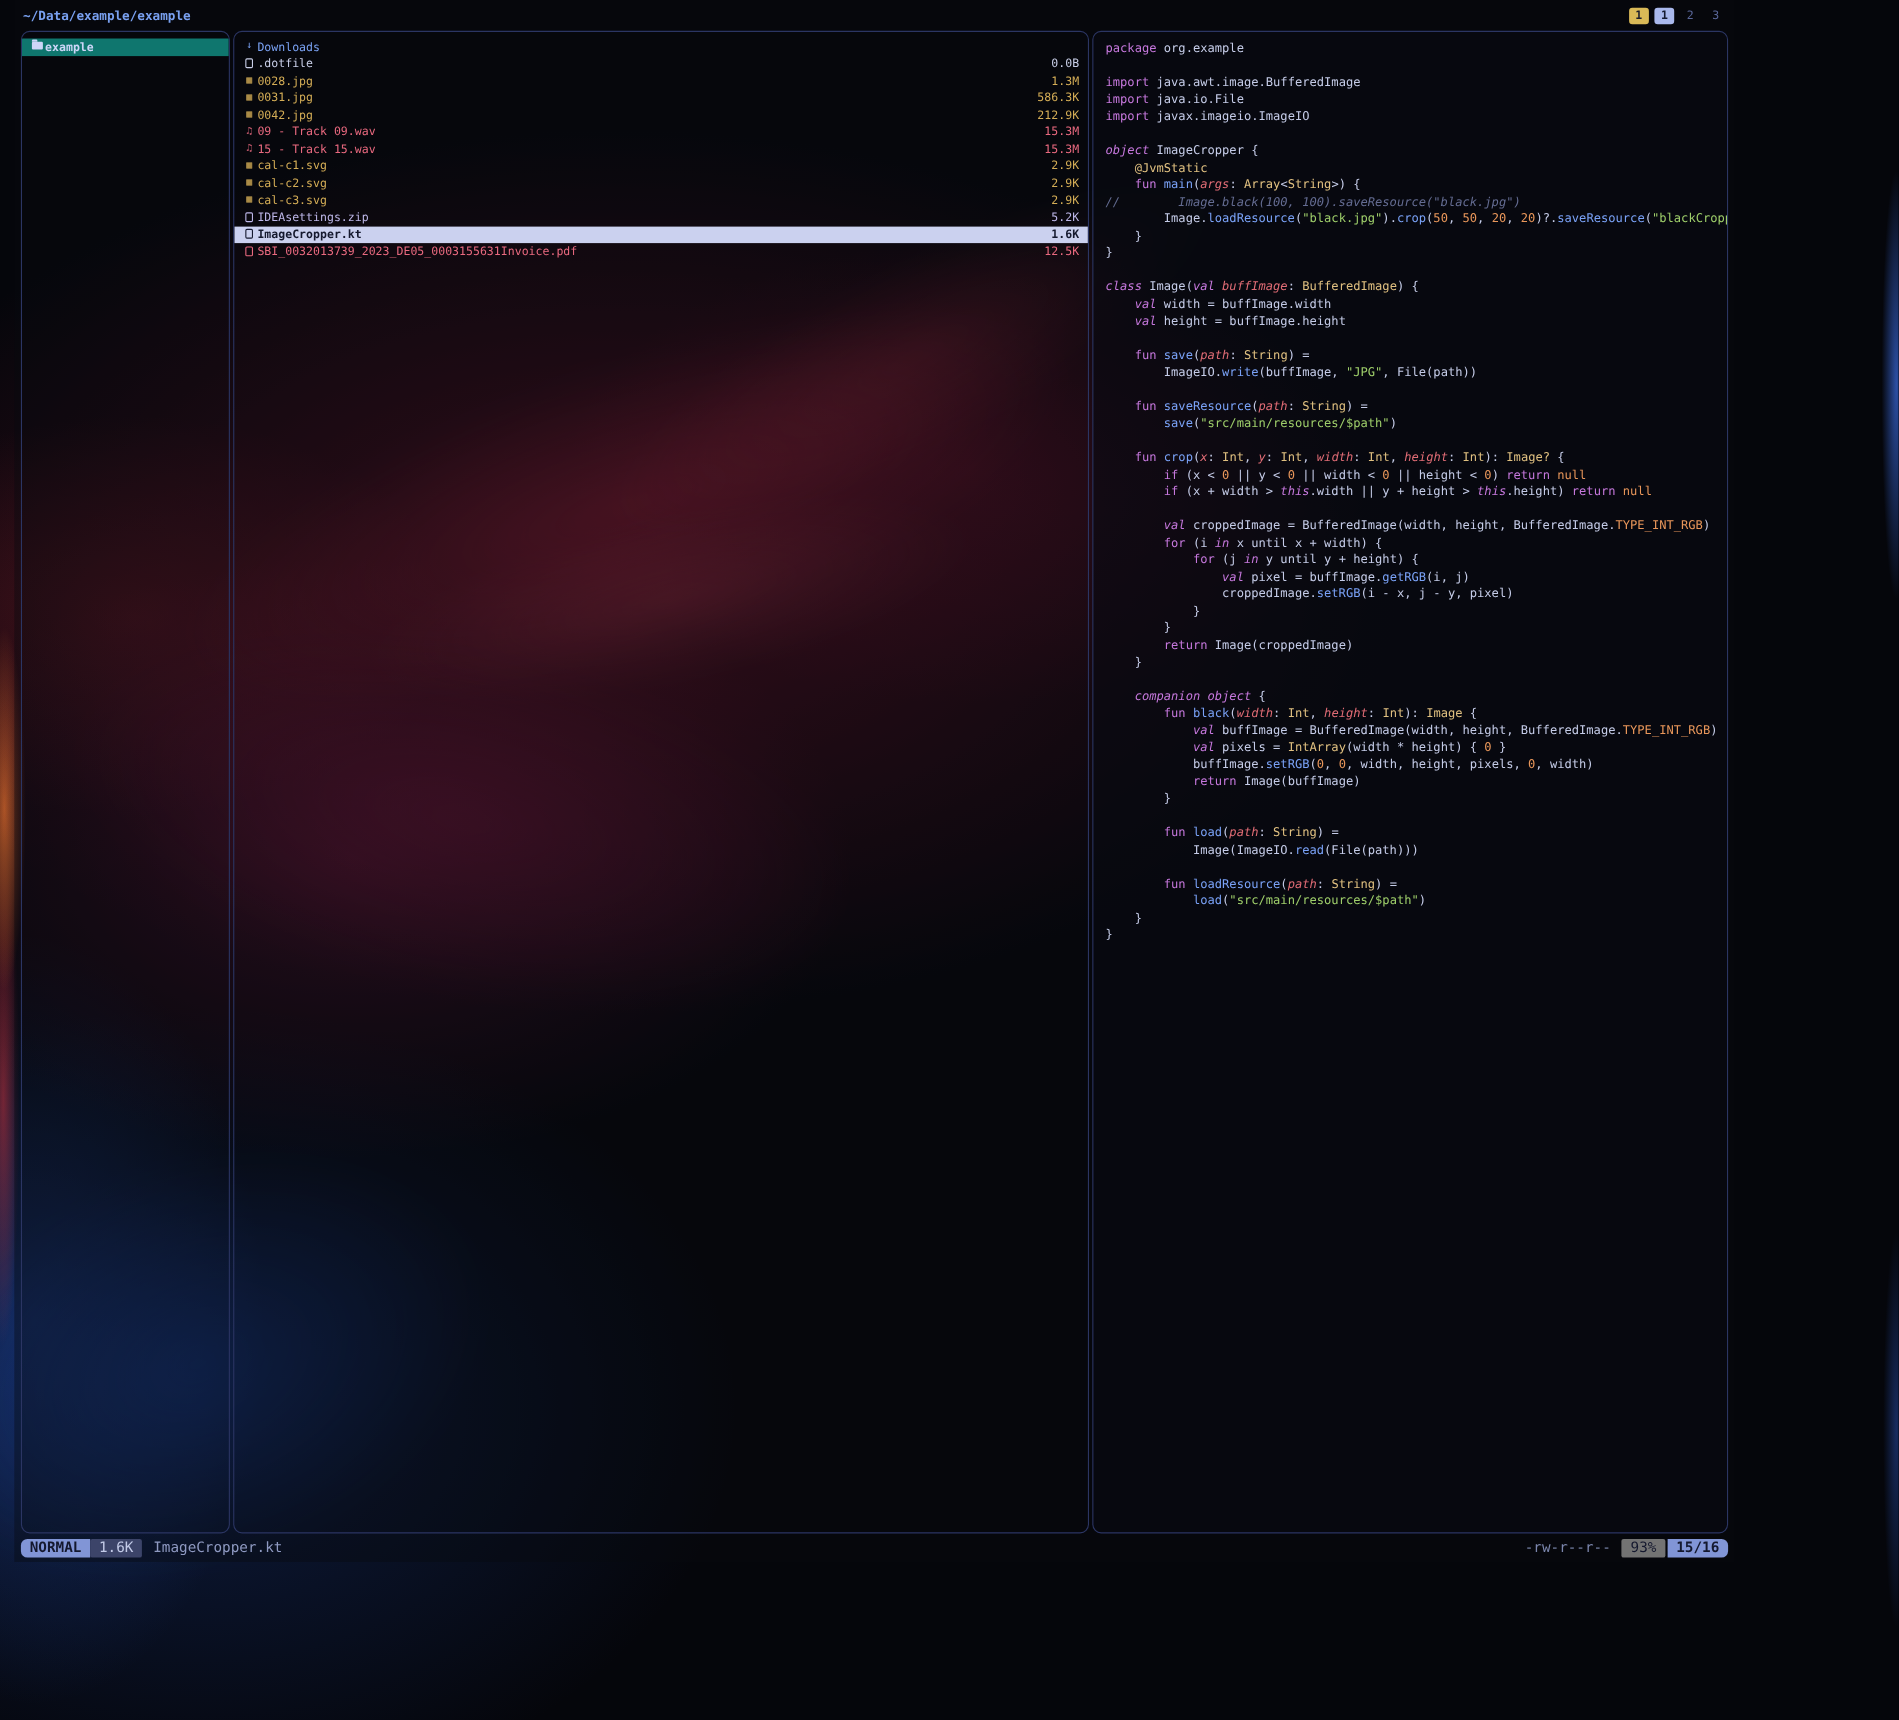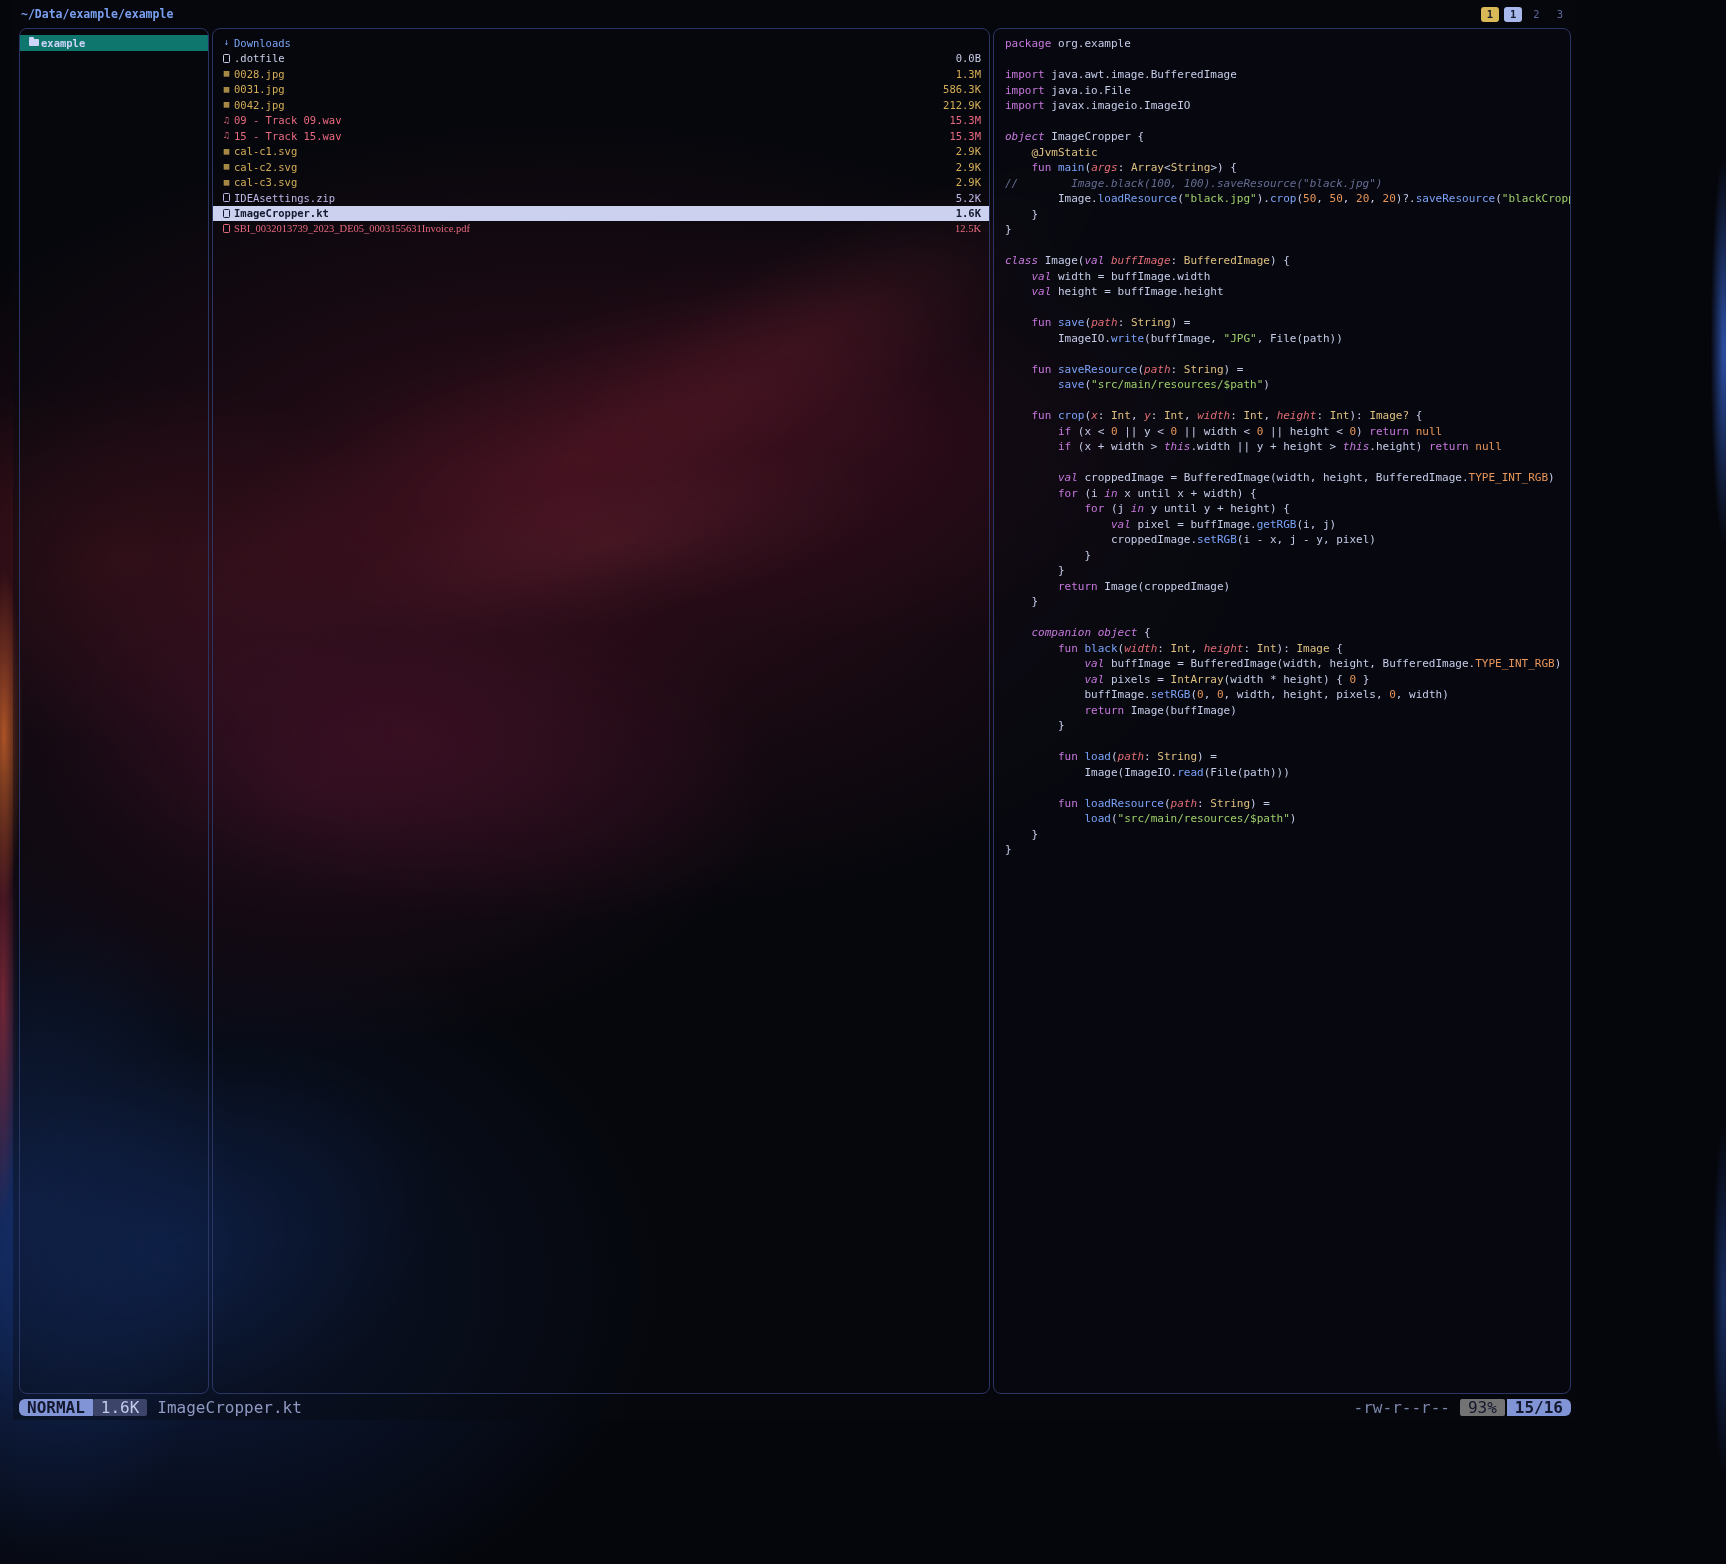--- a/index.html
+++ b/index.html
@@ -68,21 +68,21 @@
   .row .name { overflow:hidden; white-space:pre; }
   .row .size { margin-left:auto; padding-left:8px; flex:none; }
   .c-folder  { color:#7ba3f5; }
   .c-plain   { color:#c9cfe8; }
   .c-image   { color:#d4ad56; }
   .c-audio   { color:#e9697f; }
   .c-doc     { color:#c9cfe8; }
   .c-vector  { color:#d4ad56; }
   .c-archive { color:#bdb7e8; }
   .c-code    { color:#c9cfe8; }
-  .c-pdf     { color:#e9697f;font-family:Liberation Serif, serif; }
+  .c-pdf     { color:#e9697f; }
   .row.selected { background:#cbd1ef; color:#15192e; font-weight:bold; }
   .pane.parent .row.selected { background:#0f766e; color:#cdd6f8; font-weight:bold; }
 
   
   .gfolder { display:inline-block; width:10px; height:7px; background:currentColor;
     border-radius:1px; position:relative; vertical-align:middle; }
   .gfolder::before { content:""; position:absolute; top:-2.5px; left:0; width:5px; height:2.5px;
     border-radius:1px 1px 0 0; background:currentColor; }
   .gfile { display:inline-block; width:7px; height:9px; border:1px solid currentColor;
     border-radius:1.5px; vertical-align:middle; }
@@ -97,21 +97,21 @@
   .tok-t  { color:#e0c080; }
   .tok-s  { color:#9ece6a; }
   .tok-n  { color:#e8965a; }
   .tok-c  { color:#646c92; font-style:italic; }
   .tok-p  { color:#c5cce8; }
   .tok-pa { color:#e06c75; font-style:italic; }
 
   
   .statusbar { position:absolute; left:0; right:0; bottom:0; height:26px;
     display:flex; align-items:center; justify-content:space-between; padding:0 6px;
-    font-size:16px; }
+    font-size:13px; }
   .sb-left, .sb-right { display:flex; align-items:center; }
   .badge { padding:2px 8px; border-radius:2px; line-height:13px; }
   .b-mode { background:#8195d6; color:#14182e; font-weight:bold; border-radius:6px 0 0 6px; }
   .b-size { background:#3c4469; color:#c3cbe8; }
   .sb-file { color:#8f9ac2; margin-left:10px; }
   .perm { color:#7b86ad; margin-right:10px; }
   .b-pct { background:#737373; color:#14182e; margin-right:2px; }
   .b-pos { background:#8195d6; color:#14182e; font-weight:bold; border-radius:0 6px 6px 0; }
 </style>
 </head>

